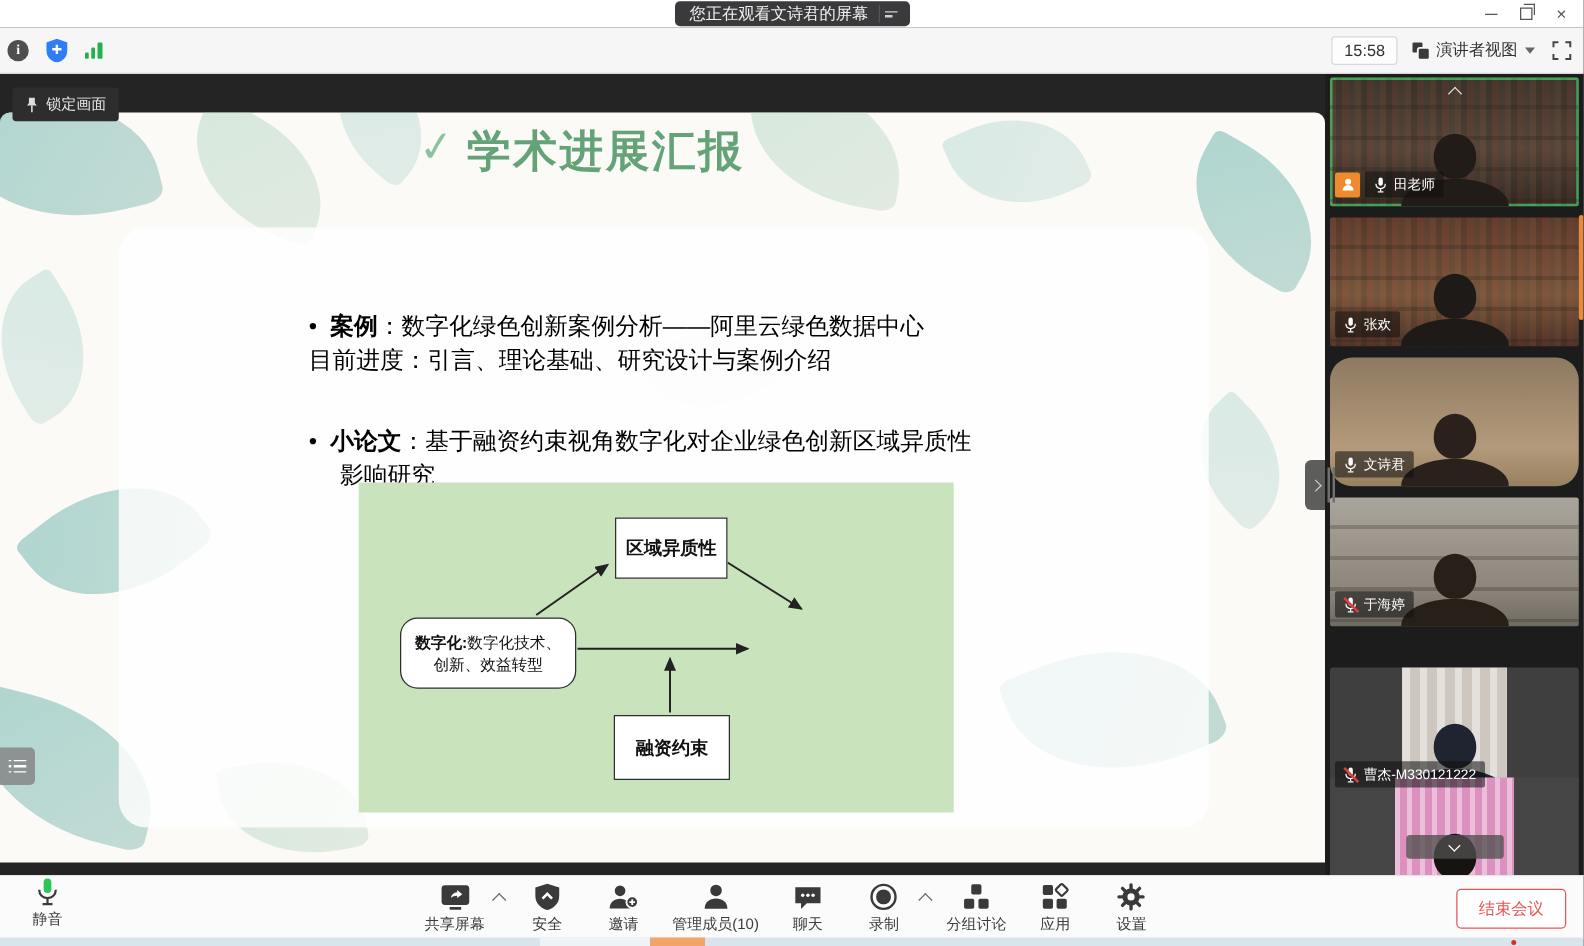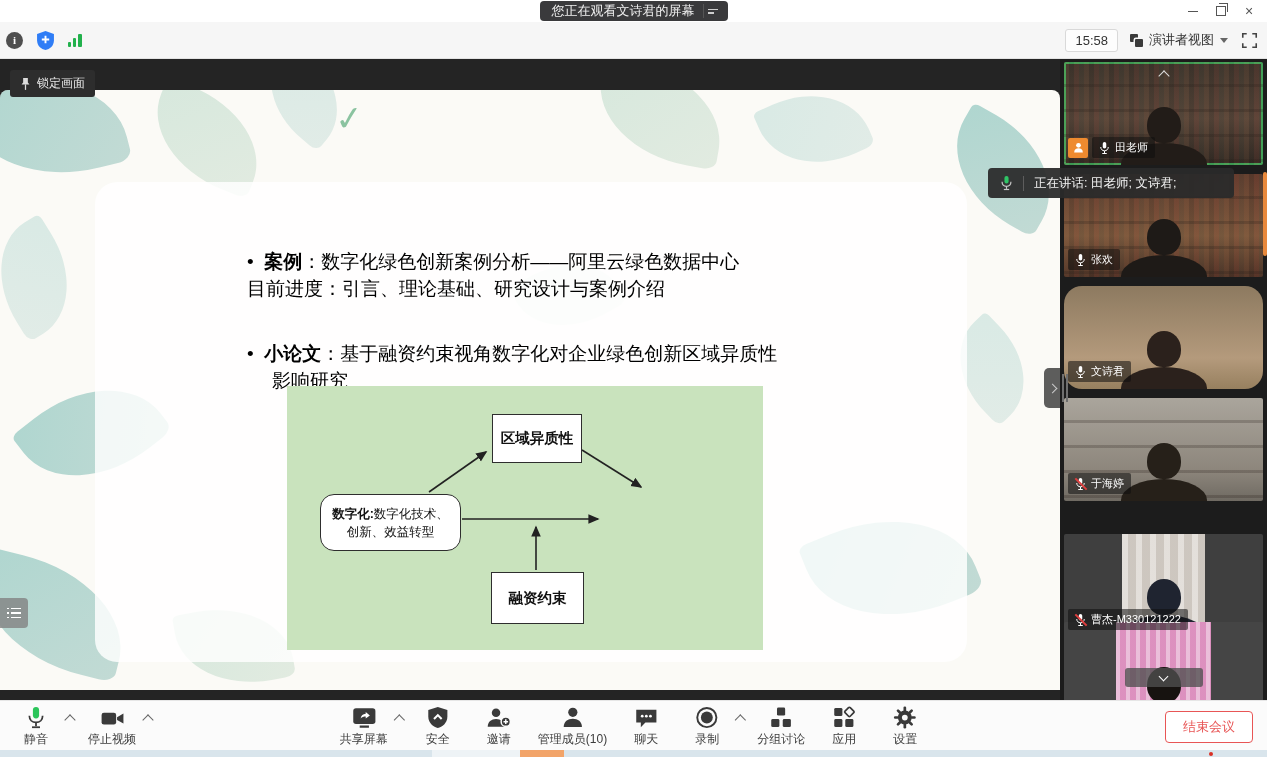--- a/index.html
+++ b/index.html
@@ -107,21 +107,21 @@
   .more-btn .chev{border-color:#fff;width:6px;height:6px;margin-top:-3px;}
   .scroll-thumb{position:absolute;right:0;top:114px;width:4px;height:84px;background:#e8893c;border-radius:2px;z-index:4;}
 
   
   .toast{position:absolute;left:988px;top:168px;width:246px;height:30px;background:rgba(42,42,42,.94);border-radius:4px;display:flex;align-items:center;z-index:40;color:#f2f2f2;font-size:12.5px;}
   .toast .mic-ic{margin:0 10px 0 12px;}
   .toast .div{width:1px;height:15px;background:#5d5d5d;margin-right:10px;}
 
   
   .toolbar{position:absolute;left:0;right:0;top:700px;height:50px;background:#fbfbfb;border-top:1px solid #e6e6e6;z-index:35;}
-  .tb-left{position:absolute;left:10px;top:0;height:50px;display:flex;align-items:center;gap:10px;}
+  .tb-left{position:absolute;left:10px;top:0;height:50px;display:flex;align-items:center;gap:10px;flex-direction:column;}
   .tb-center{position:absolute;left:50%;transform:translateX(-50%);top:0;height:50px;display:flex;align-items:center;gap:9px;}
   .tool{display:flex;flex-direction:column;align-items:center;justify-content:center;gap:2px;min-width:44px;padding:0 4px;height:48px;}
   .tool .lbl{font-size:12px;color:#3c3c3c;white-space:nowrap;}
   .tool .icn{height:24px;display:flex;align-items:flex-end;justify-content:center;}
   .tb-chev{margin:0 0 12px -6px;}
   .end-btn{position:absolute;right:14px;top:10px;height:30px;padding:0 17px;background:#fff;border:1px solid #e85555;border-radius:4px;color:#e85555;font-size:13px;display:flex;align-items:center;}
 
   .taskbar{position:absolute;left:0;right:0;top:750px;height:7px;background:#d9e5ec;z-index:36;}
   .taskbar .seg-w{position:absolute;left:432px;width:88px;height:7px;background:#eef3f6;}
   .taskbar .seg-o{position:absolute;left:520px;width:44px;height:7px;background:#f2a469;}
@@ -198,20 +198,21 @@
           <div class="leaf pale" style="left:178px;top:516px;width:112px;height:80px;transform:rotate(-10deg);"></div>
           <div class="leaf" style="left:812px;top:424px;width:158px;height:108px;transform:rotate(-22deg);"></div>
           <div class="leaf faint" style="left:946px;top:244px;width:92px;height:70px;transform:rotate(46deg);"></div>
           <div class="leaf pale faint" style="left:520px;top:170px;width:96px;height:70px;transform:rotate(-30deg);"></div>
         </div>
 
         <div class="slide-card"></div>
 
         <div class="slide-title">
           <span class="slide-check">✓</span>
+          <span class="slide-title-text">学术进展汇报</span>
         </div>
 
         <div class="bullets">
           <div class="bullet1">
             <div><span>•</span>&nbsp;&nbsp;<span class="b">案例</span><span>：数字化绿色创新案例分析——阿里云绿色数据中心</span></div>
             <div>目前进度：引言、理论基础、研究设计与案例介绍</div>
           </div>
           <div class="bullet2">
             <div><span>•</span>&nbsp;&nbsp;<span class="b">小论文</span><span>：基于融资约束视角数字化对企业绿色创新区域异质性</span></div>
             <div class="indent">影响研究</div>
@@ -374,32 +375,20 @@
   </div>
 
   <div class="collapse-handle">
       <span class="chev chev-right"></span>
     </div>
   <div class="drag-grip">
       <i></i>
       <i></i>
     </div>
 
-  <div class="toast">
-    <span class="mic-ic">
-      <svg width="13" height="16" viewBox="0 0 22 26">
-          <rect x="7.5" y="1" width="7" height="13" rx="3.5" fill="#2fc566"></rect>
-          <path d="M3.5 11c0 4.6 3.2 7.6 7.5 7.6s7.5-3 7.5-7.6" fill="none" stroke="#c9c9c9" stroke-width="2"></path>
-          <line x1="11" y1="19" x2="11" y2="23" stroke="#c9c9c9" stroke-width="2"></line>
-          <line x1="6.5" y1="24" x2="15.5" y2="24" stroke="#c9c9c9" stroke-width="2"></line>
-        </svg>
-    </span>
-    <span class="div"></span>
-    <span>正在讲话: 田老师; 文诗君;</span>
-  </div>
 
   <div class="toolbar">
     <div class="tb-left">
       <div class="tool">
         <span class="icn">
           <svg width="20" height="23" viewBox="0 0 22 26">
               <rect x="7.5" y="1" width="7" height="13" rx="3.5" fill="#2bc55a"></rect>
               <path d="M3.5 11c0 4.6 3.2 7.6 7.5 7.6s7.5-3 7.5-7.6" fill="none" stroke="#3a3a3a" stroke-width="2"></path>
               <line x1="11" y1="19" x2="11" y2="23" stroke="#3a3a3a" stroke-width="2"></line>
               <line x1="6.5" y1="24" x2="15.5" y2="24" stroke="#3a3a3a" stroke-width="2"></line>

